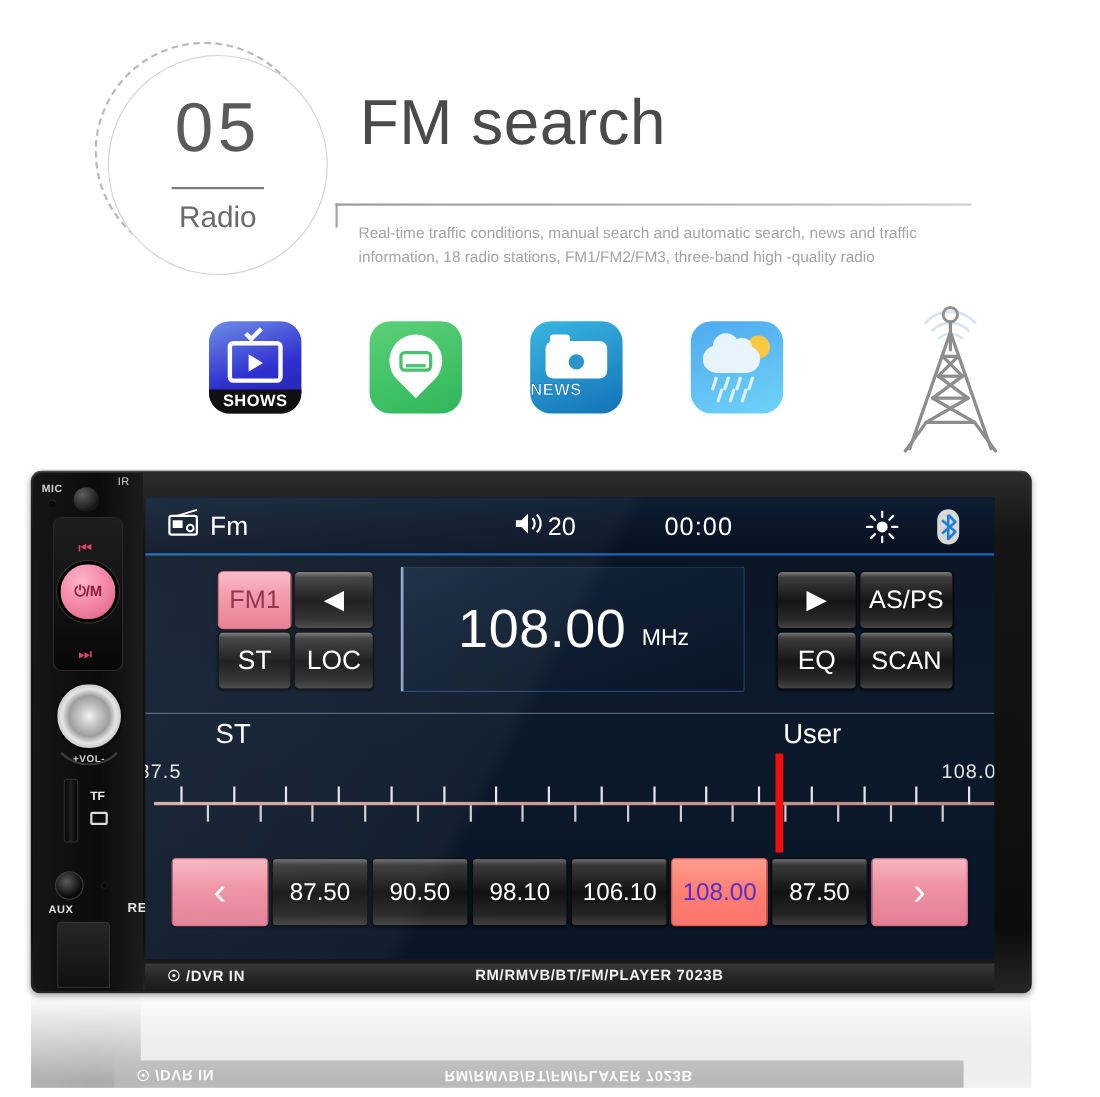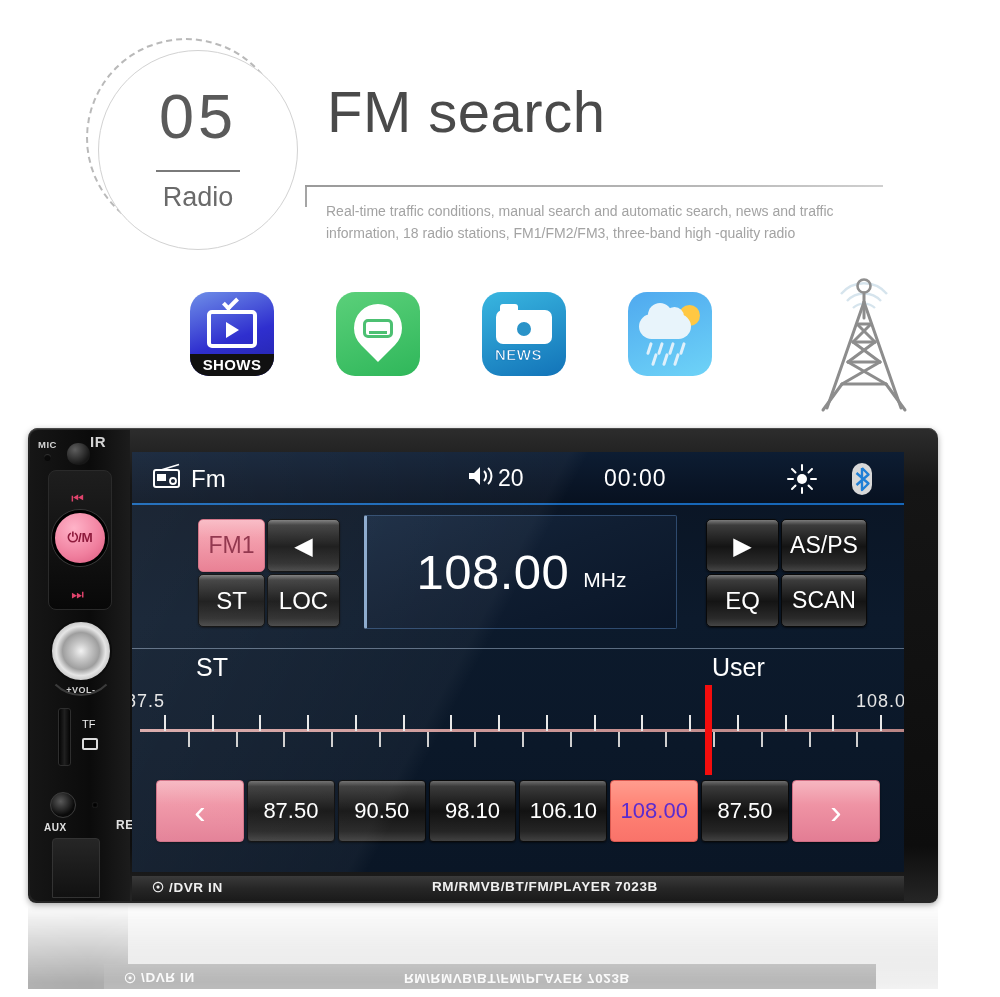--- a/index.html
+++ b/index.html
@@ -73,21 +73,21 @@
       border:3.5px solid #4cc072; border-radius:5px; background:#fff; }
   .ic-map .car:before { content:""; position:absolute; left:3px; top:9px; width:18px;height:3px; background:#4cc072;}
 
   .ic-news { left:292px; background:linear-gradient(160deg,#39b6e0,#1273b8); }
   .ic-news .cam { position:absolute; left:14px; top:18px; width:56px; height:34px;
       background:#fff; border-radius:7px; }
   .ic-news .lens { position:absolute; left:32px; top:27px; width:20px; height:20px;
       border-radius:50%; background:#2a93c8; border:3px solid #fff; }
   .ic-news .tab { position:absolute; left:18px; top:12px; width:18px; height:9px;
       background:#fff; border-radius:3px 3px 0 0; }
-  .ic-news .lbl { position:absolute; left:0; top:54px; width:60px; text-align:right;
+  .ic-news .lbl { position:absolute; left:0; top:54px; width:60px; text-align:left;
       color:#fff; font-size:15px; font-weight:bold; letter-spacing:0.5px;
       -webkit-text-stroke:0.6px #1273b8; }
 
   .ic-weather { left:438px; background:linear-gradient(160deg,#4fa9ef,#6ed3f7); }
   .ic-weather .sun { position:absolute; right:12px; top:13px; width:21px; height:21px;
       border-radius:50%; background:#ffc843; }
   .ic-weather .cloud { position:absolute; left:11px; top:22px; width:52px; height:25px;
       background:#e8f4fb; border-radius:14px; }
   .ic-weather .cloud:before { content:""; position:absolute; left:9px; top:-11px;
       width:24px; height:24px; border-radius:50%; background:#e8f4fb; }
@@ -104,21 +104,21 @@
   .device {
     position:absolute; left:28px; top:428px; width:910px; height:475px;
     background:linear-gradient(180deg,#2d2d2d 0%,#151515 12%,#0d0d0d 88%,#262626 100%);
     border-radius:10px 10px 8px 8px;
     box-shadow:0 2px 6px rgba(0,0,0,0.35), inset 0 1px 0 #4a4a4a;
   }
   .dev-left { position:absolute; left:2px; top:2px; width:100px; height:471px;
     background:linear-gradient(90deg,#161616,#0b0b0b 60%,#1c1c1c);
     border-radius:8px 0 0 8px; }
   .lbl-mic { position:absolute; left:8px; top:9px; font-size:9.5px; color:#d4d4d4; font-weight:bold; letter-spacing:.5px;}
-  .lbl-ir { position:absolute; left:60px; top:3px; font-size:15px; color:#d4d4d4; font-weight:bold; letter-spacing:.5px;}
+  .lbl-ir { position:absolute; left:77px; top:3px; font-size:10px; color:#d4d4d4; font-weight:normal; letter-spacing:.5px;}
   .mic-hole { position:absolute; left:14px; top:24px; width:7px; height:7px; border-radius:50%;
     background:#0a0a0a; box-shadow: inset 0 1px 1px #333; }
   .ir-knob { position:absolute; left:37px; top:13px; width:23px; height:22px; border-radius:50% 50% 45% 45%;
     background:radial-gradient(circle at 35% 30%, #5e5e5e, #171717 70%); }
 
   .btn-plate { position:absolute; left:18px; top:40px; width:64px; height:140px;
     background:linear-gradient(180deg,#1e1e1e,#080808);
     border-radius:8px; border:1px solid #2a2a2a; }
   .prev-ic { position:absolute; left:33px; top:60px; width:28px; font-size:14px; color:#e0436c; text-align:center; letter-spacing:-1px;}
   .next-ic { position:absolute; left:33px; top:156px; width:28px; font-size:14px; color:#e0436c; text-align:center; letter-spacing:-1px;}
@@ -131,21 +131,21 @@
   .vol-knob { position:absolute; left:20px; top:190px; width:62px; height:62px; border-radius:50%;
     background: radial-gradient(circle at 50% 50%, #f2f2f2 0%, #c9c9c9 20%, #9e9e9e 45%, #e5e5e5 60%, #a8a8a8 85%, #8d8d8d 100%);
     border:2px solid #0c0c0c; }
   .vol-arc { position:absolute; left:14px; top:192px; width:74px; height:74px;
     border:2px solid #3b3b3b; border-radius:50%; border-top-color:transparent; border-left-color:transparent; border-right-color:transparent;}
   .lbl-vol { position:absolute; left:20px; top:255px; width:62px; text-align:center;
     font-size:9px; color:#d0d0d0; font-weight:bold; letter-spacing:.5px;}
 
   .tf-slot { position:absolute; left:28px; top:278px; width:13px; height:58px;
     background:linear-gradient(90deg,#040404,#202020,#040404); border-radius:3px; border:1px solid #2e2e2e;}
-  .lbl-tf { position:absolute; left:52px; top:288px; font-size:11px; color:#ededed; font-weight:normal;}
+  .lbl-tf { position:absolute; left:52px; top:288px; font-size:11px; color:#ededed; font-weight:bold;}
   .tf-card { position:absolute; left:52px; top:308px; width:16px; height:12px; border:2px solid #dcdcdc; border-radius:2px;}
 
   .aux-jack { position:absolute; left:20px; top:362px; width:26px; height:26px; border-radius:50%;
     background:radial-gradient(circle at 40% 35%, #5a5a5a, #0a0a0a 65%); border:1px solid #3d3d3d;}
   .res-hole { position:absolute; left:62px; top:372px; width:6px; height:6px; border-radius:50%; background:#000; box-shadow:inset 0 0 2px #444;}
   .lbl-aux { position:absolute; left:14px; top:392px; font-size:10px; color:#e2e2e2; font-weight:bold; letter-spacing:.5px;}
   .lbl-res { position:absolute; left:54px; top:388px; font-size:12px; color:#e2e2e2; font-weight:bold; letter-spacing:.5px;margin-left:32px;}
   .foot-tab { position:absolute; left:22px; top:408px; width:48px; height:60px;
     background:linear-gradient(180deg,#262626,#111); border-radius:4px 4px 0 0; border:1px solid #333;}
 

